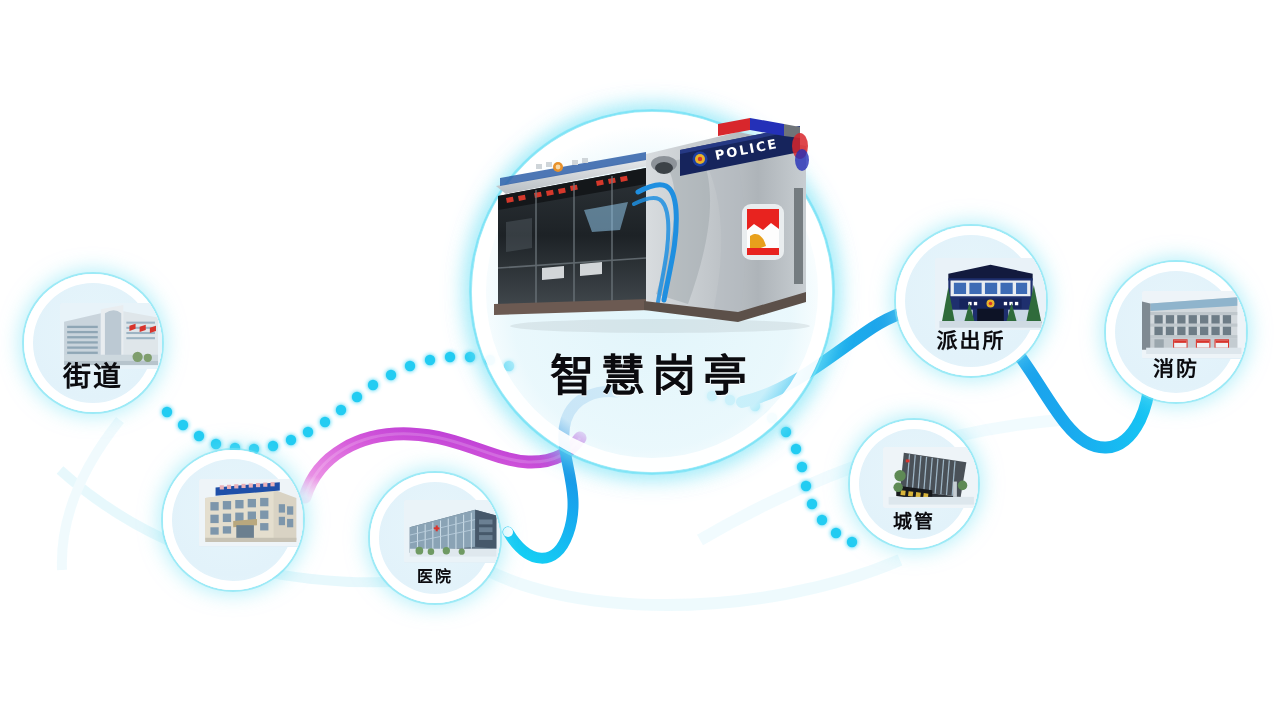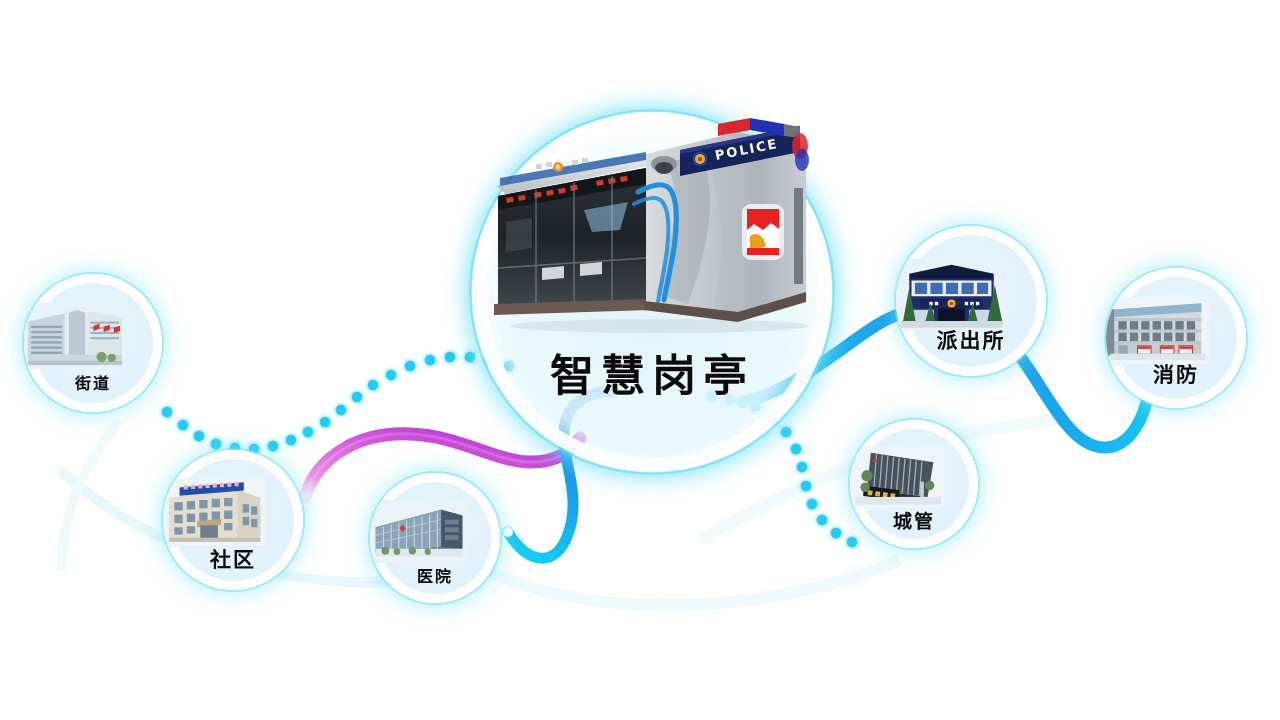--- a/index.html
+++ b/index.html
@@ -66,21 +66,21 @@
     position:absolute;
     border-radius:50%;
     background:radial-gradient(circle at 50% 42%,#e6f5fb 0%,#e2f2fa 62%,#eaf7fc 100%);
     box-shadow:
       inset 0 0 0 9px #ffffff,
       0 0 0 2px rgba(120,226,244,.6),
       0 0 20px 4px rgba(120,226,244,.55);
     z-index:20;
     display:flex;
     flex-direction:column;
-    align-items:flex-start;
+    align-items:flex-end;
     justify-content:flex-start;
     overflow:hidden;
   }
   .node .thumb{
     width:74%;
     height:48%;
     margin-top:21%;
     border-radius:2px;
     overflow:hidden;
     position:relative;
@@ -97,23 +97,23 @@
     letter-spacing:2px;
     white-space:nowrap;
   }
 
   
   #node-jiedao  {left:24px;  top:274px; width:138px;height:138px;}
   #node-shequ   {left:163px; top:450px; width:140px;height:140px;}
   #node-yiyuan  {left:370px; top:473px; width:130px;height:130px;}
   #node-chengguan{left:850px;top:420px; width:128px;height:128px;}
   #node-paichusuo{left:896px;top:226px; width:150px;height:150px;}
-  #node-xiaofang{left:1106px;top:268px; width:140px;height:140px;text-decoration:underline;}
-
-  #node-jiedao   .lbl{bottom:13%;font-size:16px;}
+  #node-xiaofang{left:1106px;top:262px; width:140px;height:140px;text-decoration:underline;}
+
+  #node-jiedao   .lbl{bottom:13%;font-size:28px;}
   #node-shequ    .lbl{bottom:12%;font-size:21px;}
   #node-yiyuan   .lbl{bottom:12%;font-size:16px;}
   #node-chengguan.lbl,#node-chengguan .lbl{bottom:12%;font-size:19px;}
   #node-paichusuo .lbl{bottom:15%;font-size:21px;}
   #node-xiaofang  .lbl{bottom:14%;font-size:21px;}
 
   
   .bld{position:absolute;left:0;top:0;width:100%;height:100%;}
 </style>
 </head>
@@ -403,21 +403,20 @@
           <rect x="77" y="24" width="6" height="8"></rect>
             <rect x="85" y="26" width="6" height="8"></rect>
           <rect x="77" y="36" width="6" height="8"></rect>
             <rect x="85" y="38" width="6" height="8"></rect>
         </g>
         <polygon points="33,40 56,38 56,44 33,46" fill="#b9a87e"></polygon>
         <rect x="36" y="44" width="17" height="14" fill="#6b7f8f"></rect>
         <rect x="6" y="56" width="88" height="4" fill="#c7c2b4"></rect>
       </svg>
     </div>
-    <div class="lbl">社区</div>
   </div>
 
   <div class="node" id="node-yiyuan">
     <div class="thumb">
       <svg class="bld" viewBox="0 0 100 64" preserveAspectRatio="none">
         <rect width="100" height="64" fill="#eaf3f8"></rect>
         <polygon points="6,28 74,10 96,16 96,50 6,54" fill="#5f7384"></polygon>
         <polygon points="6,28 74,10 74,48 6,54" fill="#8aa3b5"></polygon>
         <g stroke="#cfe0ea" stroke-width="1">
           <line x1="14" y1="27" x2="14" y2="53"></line>

